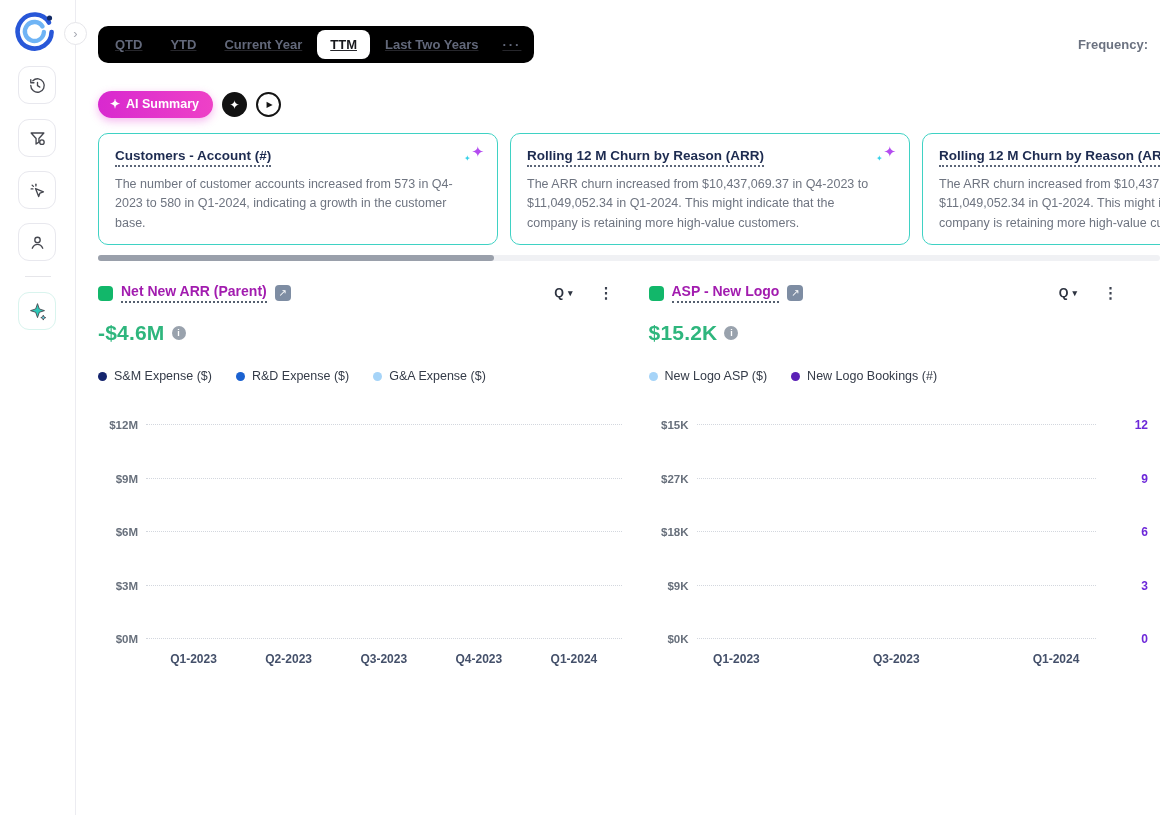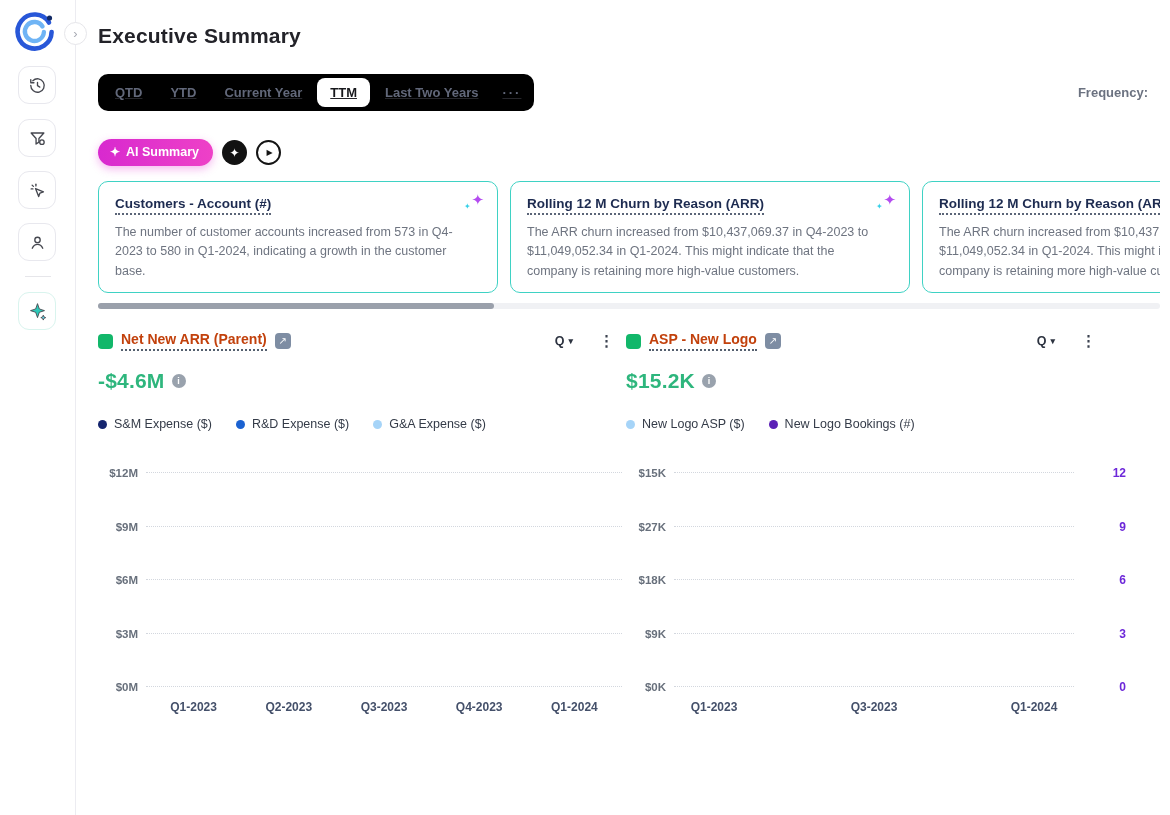--- a/index.html
+++ b/index.html
@@ -51,26 +51,26 @@
   .card-sparkle .s2 { position:absolute; bottom:0; left:0; color:#35d0e8; font-size:8px; }
   
   .scroll-track { margin-top:10px; height:6px; border-radius:3px; background:#f0f1f4; position:relative; cursor:pointer; }
   .scroll-thumb { position:absolute; left:0; top:0; height:6px; width:396px; border-radius:3px; background:#9aa0ab; cursor:grab; }
   
   .section-band { margin-top:16px; height:48px; background:#f4f5f7; border-radius:8px; display:flex; align-items:center;
     padding-left:14px; font-size:15px; font-weight:700; color:#1f232c; }
   
   .charts-row { margin-top:22px; display:flex; }
   .chart-left { width:528px; }
-  .chart-right { width:512px; }
+  .chart-right { width:512px; margin-left:23px; }
   .chart-header { display:flex; align-items:center; gap:8px; }
   .chart-left  .chart-header { padding-right:12px; }
   .chart-right .chart-header { padding-right:42px; }
   .metric-swatch { width:15px; height:15px; border-radius:4px; background:#12b76a; flex:0 0 auto; }
-  .chart-title { font-size:14px; font-weight:700; color:#c2410c; border-bottom:2px dotted #55606f; padding-bottom:2px; cursor:pointer; }
+  .chart-title { font-size:14px; font-weight:700; color:#a21caf; border-bottom:2px dotted #55606f; padding-bottom:2px; cursor:pointer; }
   .ext-link { width:16px; height:16px; border-radius:4px; background:#7e8da3; color:#fff; font-size:10px; line-height:16px;
     text-align:center; cursor:pointer; flex:0 0 auto; }
   .chart-controls { margin-left:auto; display:flex; align-items:center; gap:26px; }
   .freq-dd { font-size:12.5px; font-weight:700; color:#2d3340; cursor:pointer; display:flex; align-items:center; gap:4px; }
   .freq-dd .caret { font-size:9px; color:#2d3340; }
   .kebab { font-size:15px; font-weight:700; color:#3c4250; cursor:pointer; }
   .value-row { margin-top:18px; display:flex; align-items:center; gap:7px; }
   .big-value { font-size:21px; font-weight:800; color:#2eb67d; letter-spacing:.2px; }
   .info-icon { width:14px; height:14px; border-radius:50%; background:#99a2ad; color:#fff; font-size:9px; font-weight:700;
     display:flex; align-items:center; justify-content:center; cursor:pointer; }
@@ -141,21 +141,20 @@
     <div class="side-divider" style="top:276px"></div>
     <div class="side-btn ai-side-btn" style="top:292px">
       <svg width="21" height="21" viewBox="0 0 24 24">
         <path d="M12 3l2.1 6.1L20 11l-5.9 1.9L12 19l-2.1-6.1L4 11l5.9-1.9z" fill="#2ec9b8"></path>
         <path d="M18.6 16.2l.8 2 2 .8-2 .8-.8 2-.8-2-2-.8 2-.8z" fill="#67dff0"></path>
       </svg>
     </div>
   </aside>
 
   <main class="main">
-    <h1 class="page-title">Executive Summary</h1>
 
     <div class="toolbar">
       <div class="seg-group">
         <span class="seg">QTD</span>
         <span class="seg">YTD</span>
         <span class="seg">Current Year</span>
         <span class="seg active">TTM</span>
         <span class="seg">Last Two Years</span>
         <span class="seg more">···</span>
       </div>

